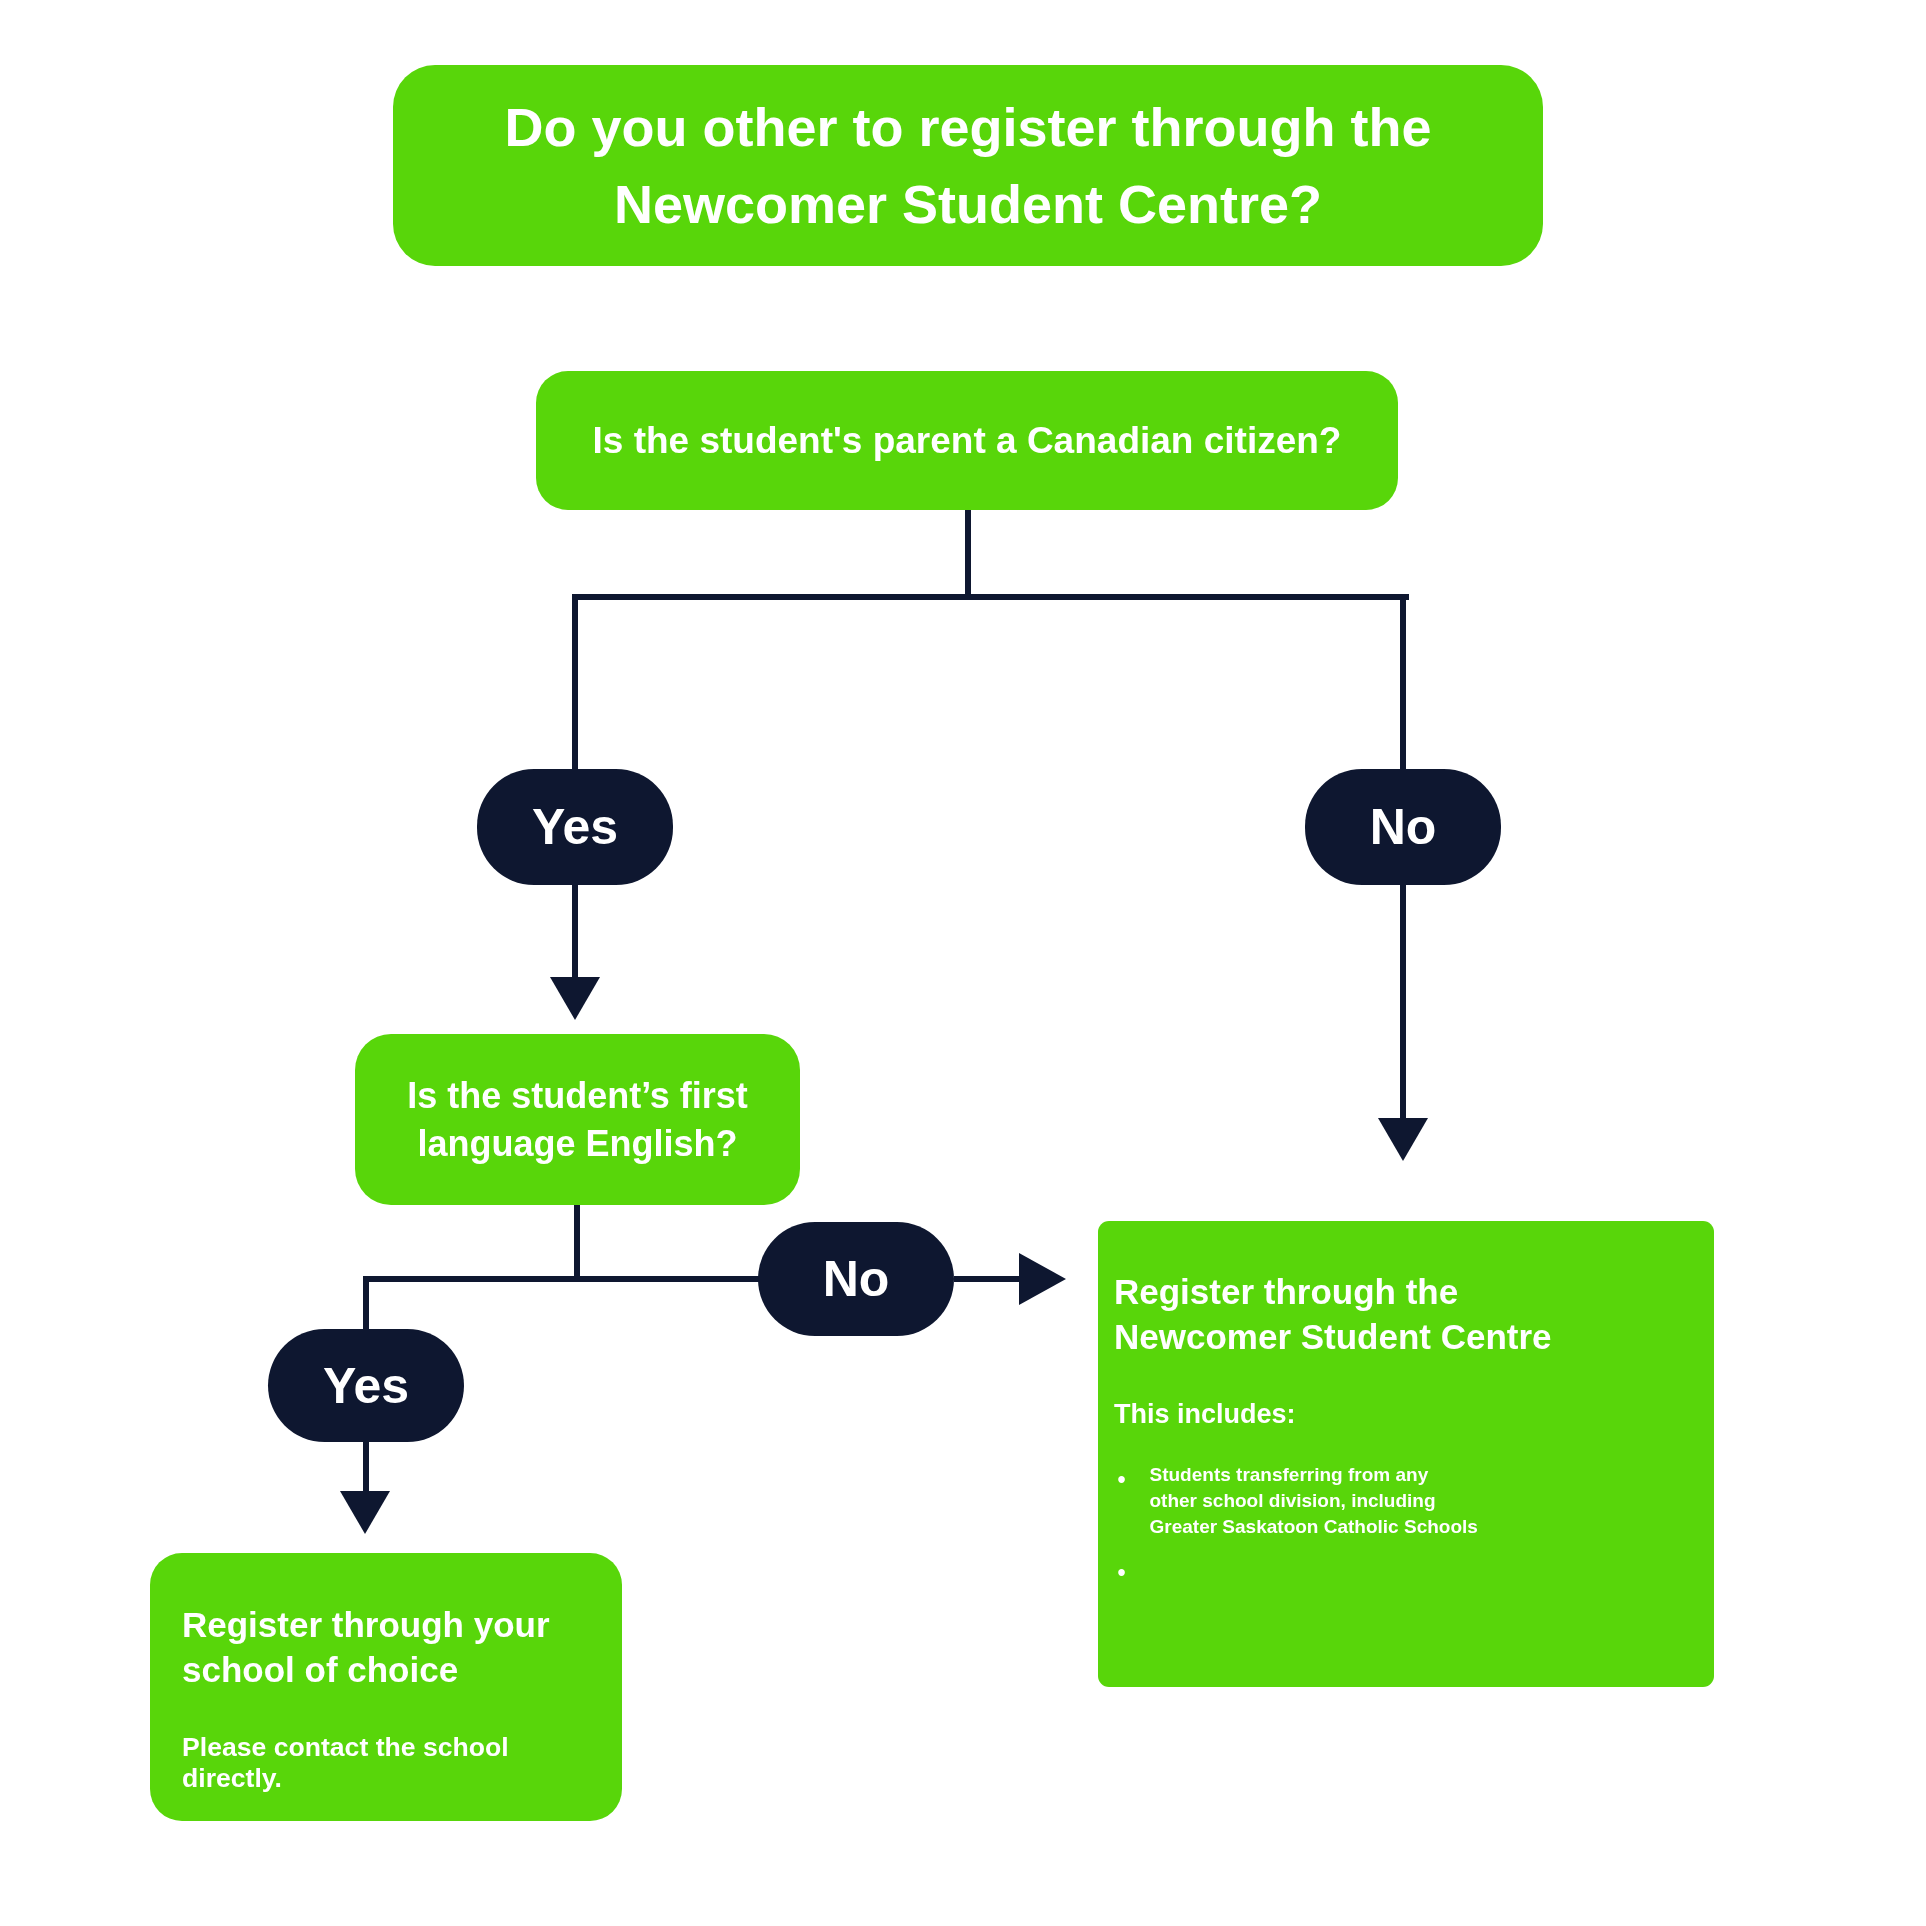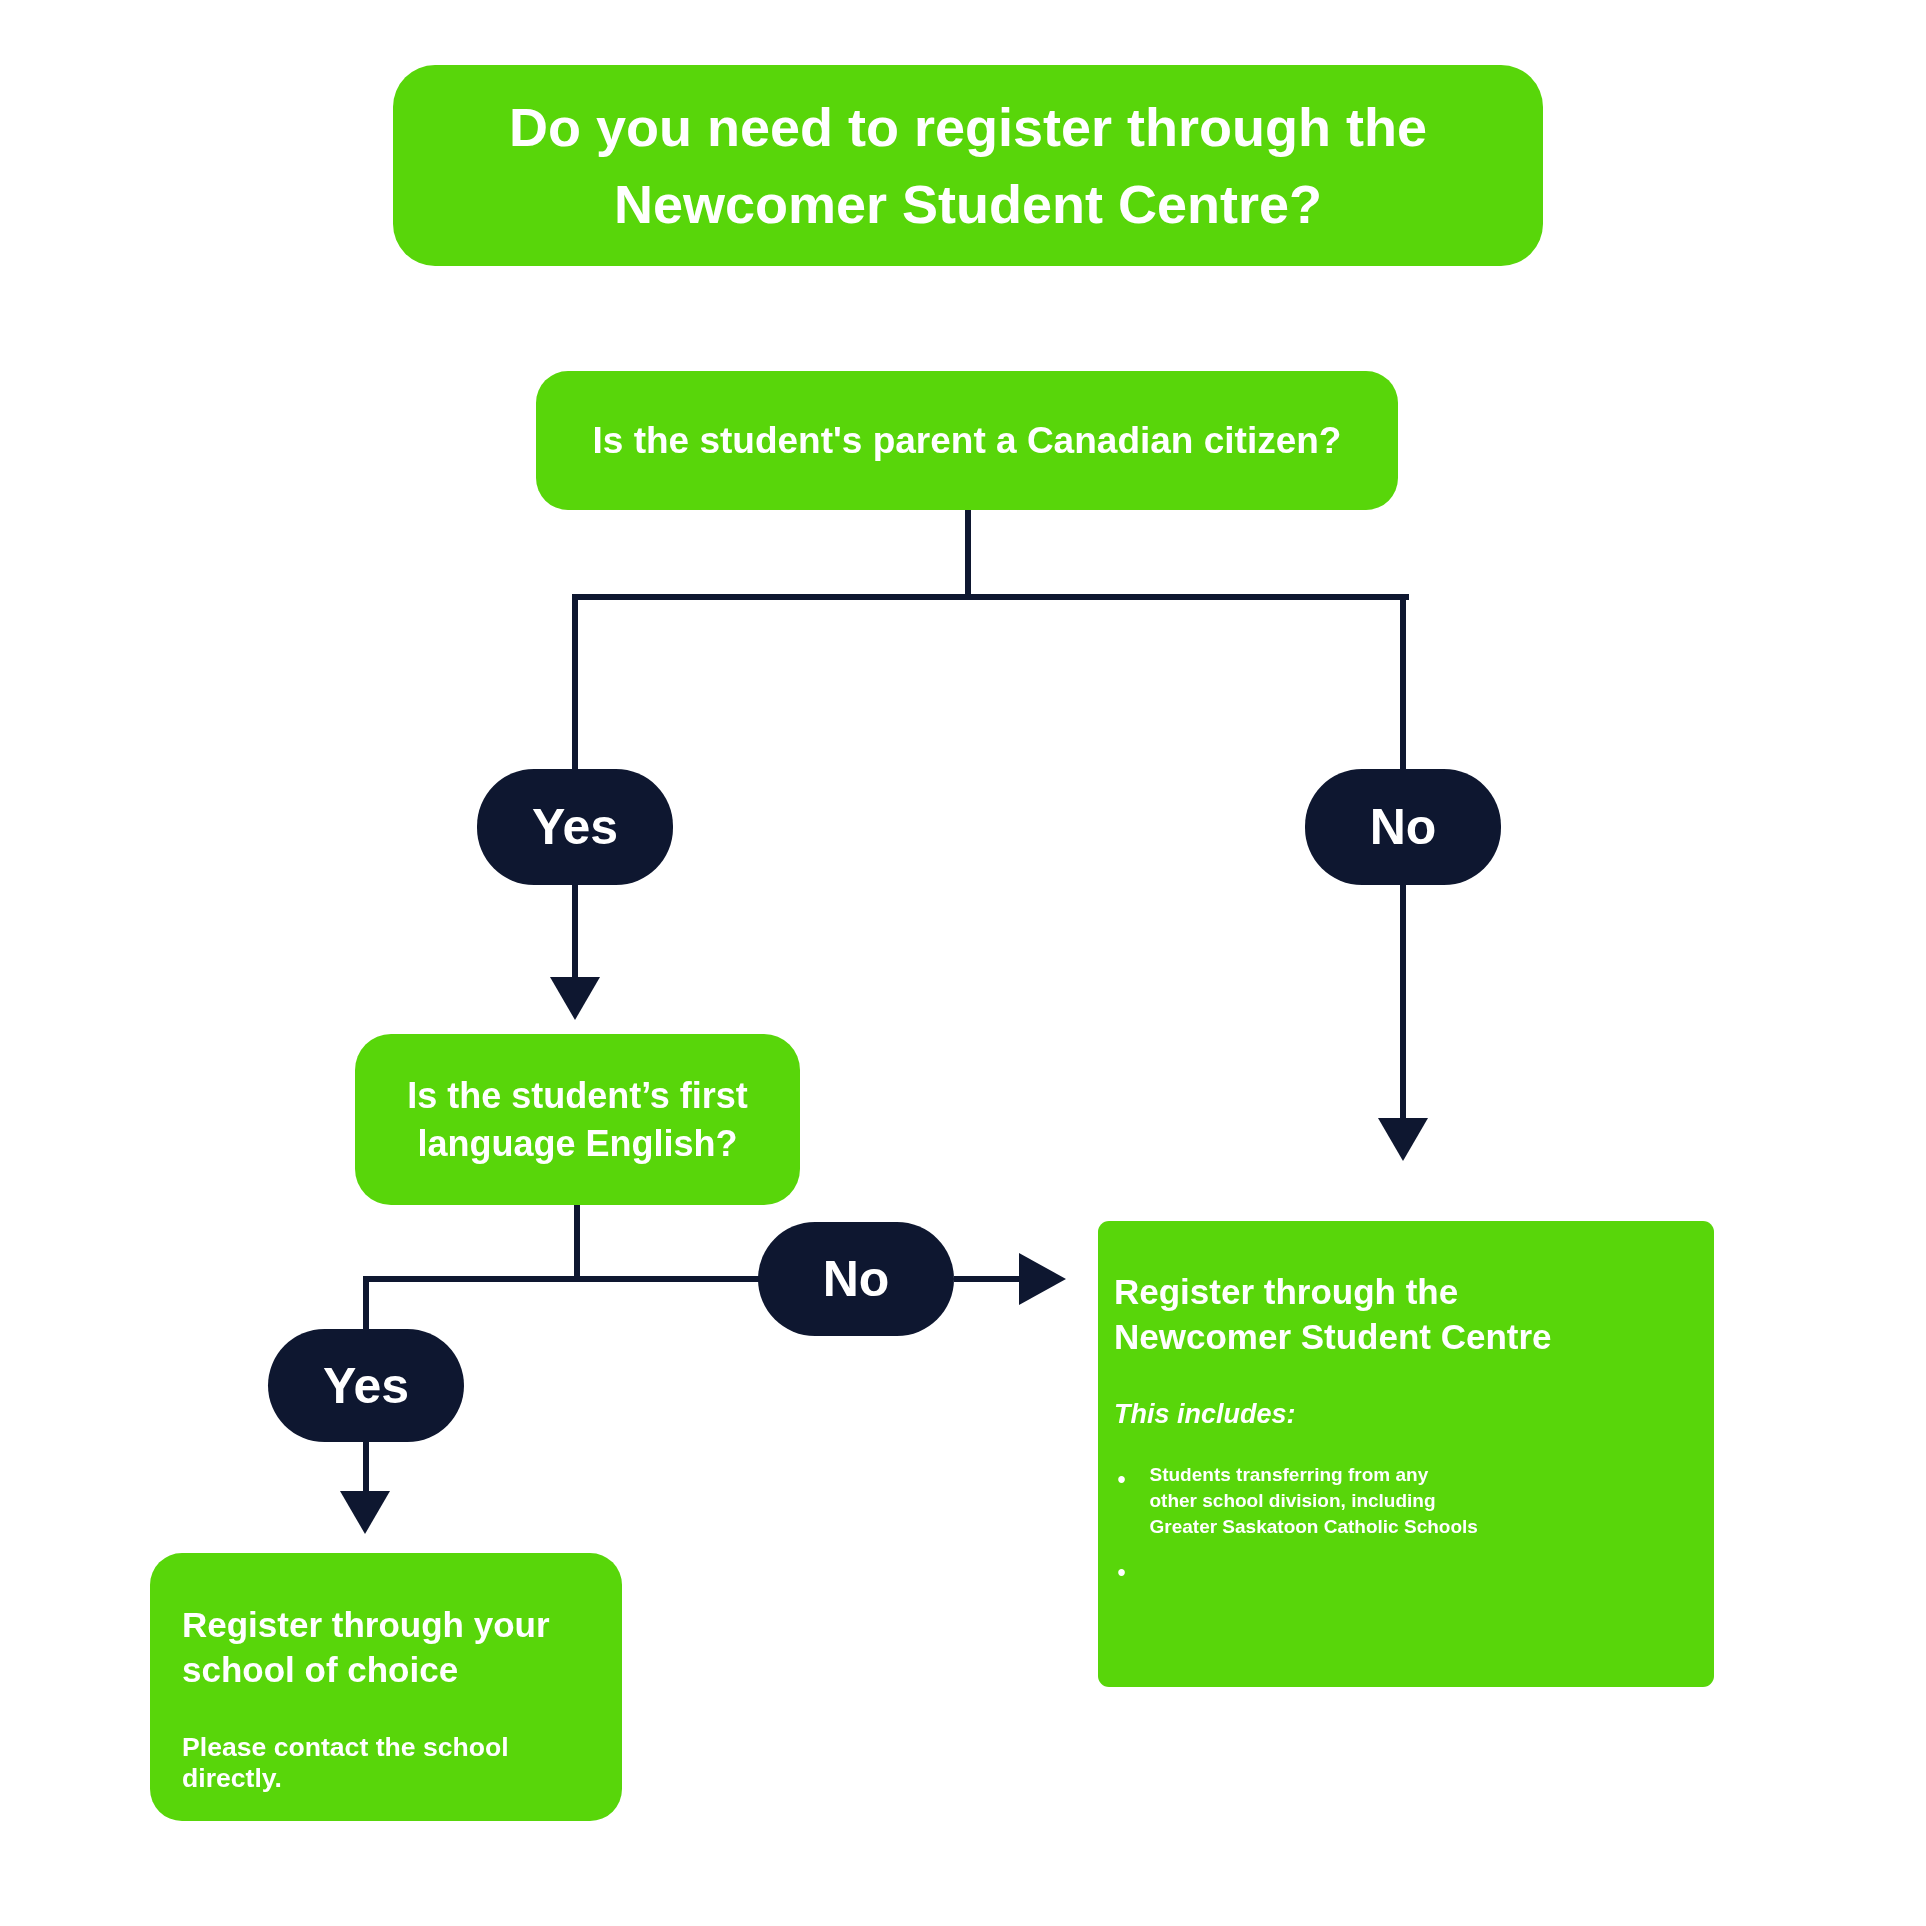--- a/index.html
+++ b/index.html
@@ -60,21 +60,21 @@
   .school-box{
     left:150px; top:1553px; width:472px; height:268px;
     border-radius:32px; padding:40px 45px 0 32px;
   }
   .newcomer-box{
     left:1098px; top:1221px; width:616px; height:466px;
     border-radius:11px; padding:39px 24px 0 16px;
   }
   .outcome-heading{font-size:35px; line-height:1.28; white-space:pre-line;}
   .school-body{font-size:26.6px; line-height:1.18; margin-top:29px; white-space:pre-line;}
-  .outcome-intro{font-size:27px; line-height:1.4; margin-top:26.6px;font-style:italic;}
+  .outcome-intro{font-size:27px; line-height:1.4; margin-top:26.6px;}
   .bullets{margin-top:8px;}
   .bullet-row{display:flex; align-items:flex-start; margin-bottom:5.8px;}
   .bullet-dot{font-size:23px; line-height:37px; width:32px; flex:0 0 32px; padding-left:3.5px;}
   .bullet-text{font-size:19px; line-height:1.36; white-space:pre-line;}
   .line{position:absolute; background:var(--navy);}
   .arrow-down{
     position:absolute; width:0; height:0;
     border-left:25.4px solid transparent;
     border-right:25.4px solid transparent;
     border-top:43px solid var(--navy);
@@ -106,21 +106,21 @@
   <div class="line" style="left:363px; top:1276px; width:400px; height:5.8px;"></div>
   <div class="line" style="left:363px; top:1279px; width:5.8px; height:51px;"></div>
 
   <div class="line" style="left:363px; top:1441px; width:5.8px; height:51px;"></div>
   <div class="arrow-down" style="left:340px; top:1491px;"></div>
 
   <div class="line" style="left:954px; top:1276px; width:67px; height:5.8px;"></div>
   <div class="arrow-right" style="left:1019px; top:1253px;"></div>
 
   <div class="node green-box title-box">
-    <span>Do you need to register through the
+    <span>Do you other to register through the
 Newcomer Student Centre?</span>
   </div>
 
   <div class="node green-box q1-box">
     <span>Is the student's parent a Canadian citizen?</span>
   </div>
 
   <div class="node pill" style="left:477px; top:769px; width:196px; height:116px;">
     <span>Yes</span>
   </div>

